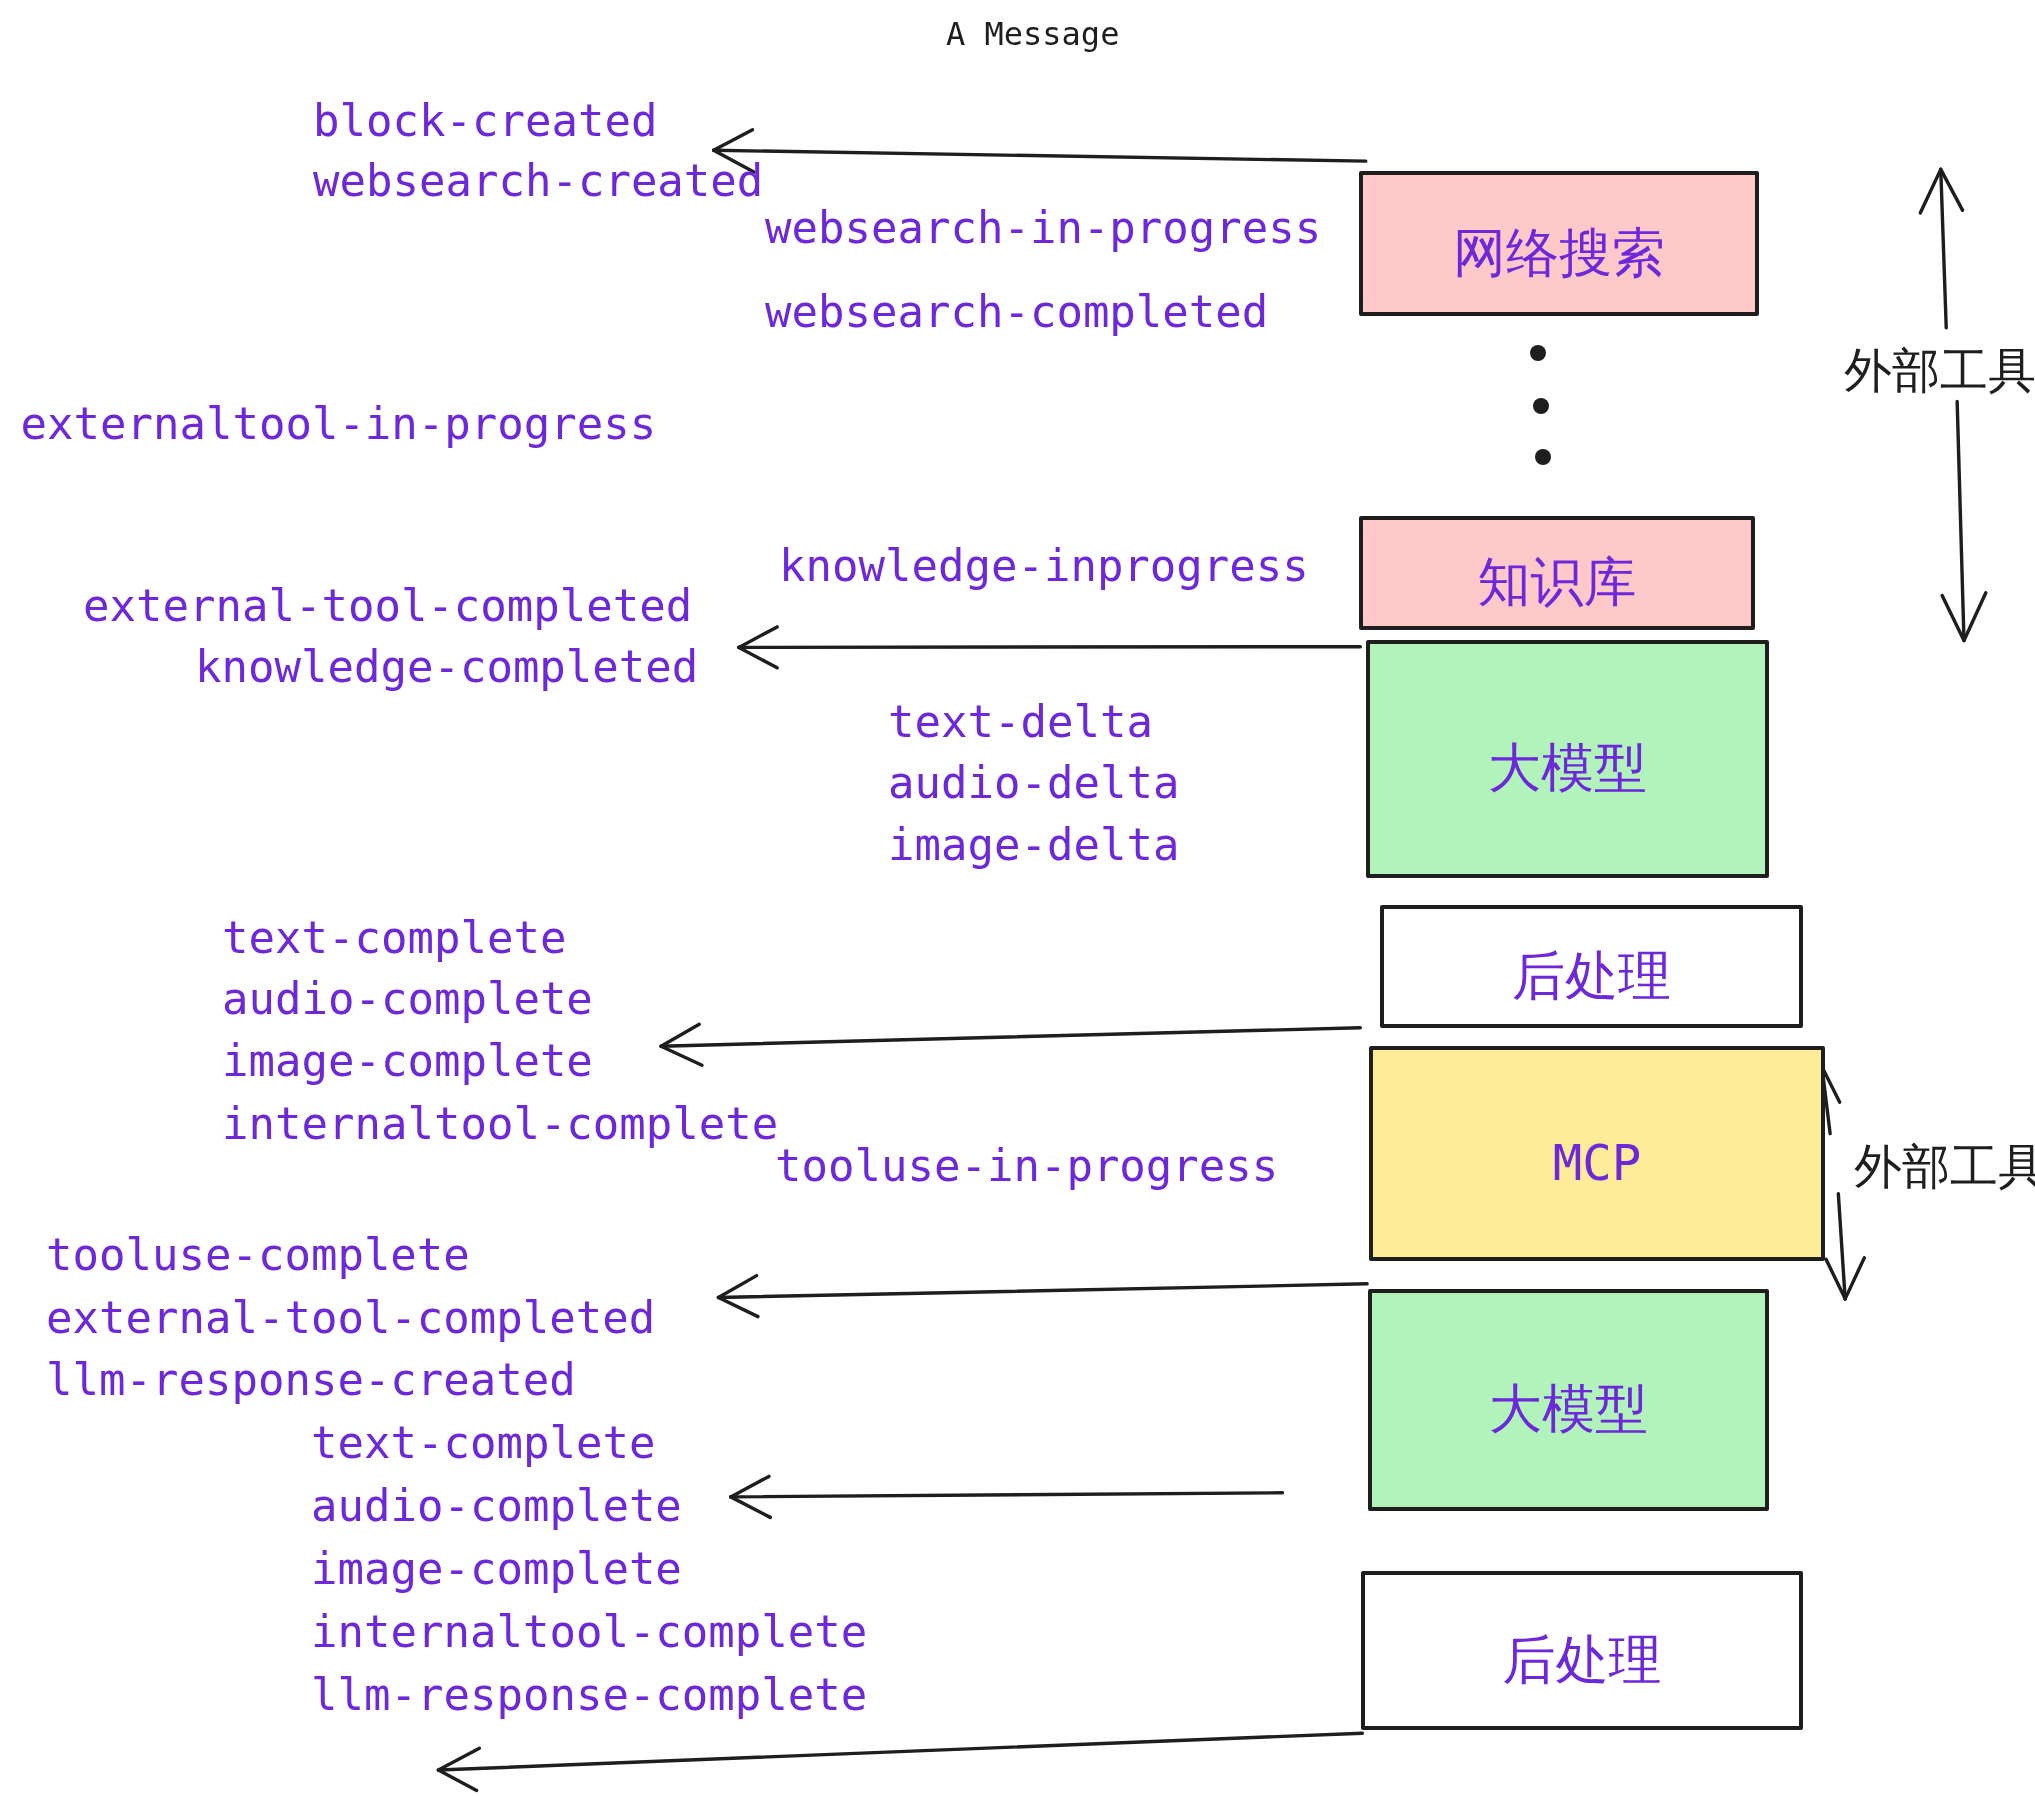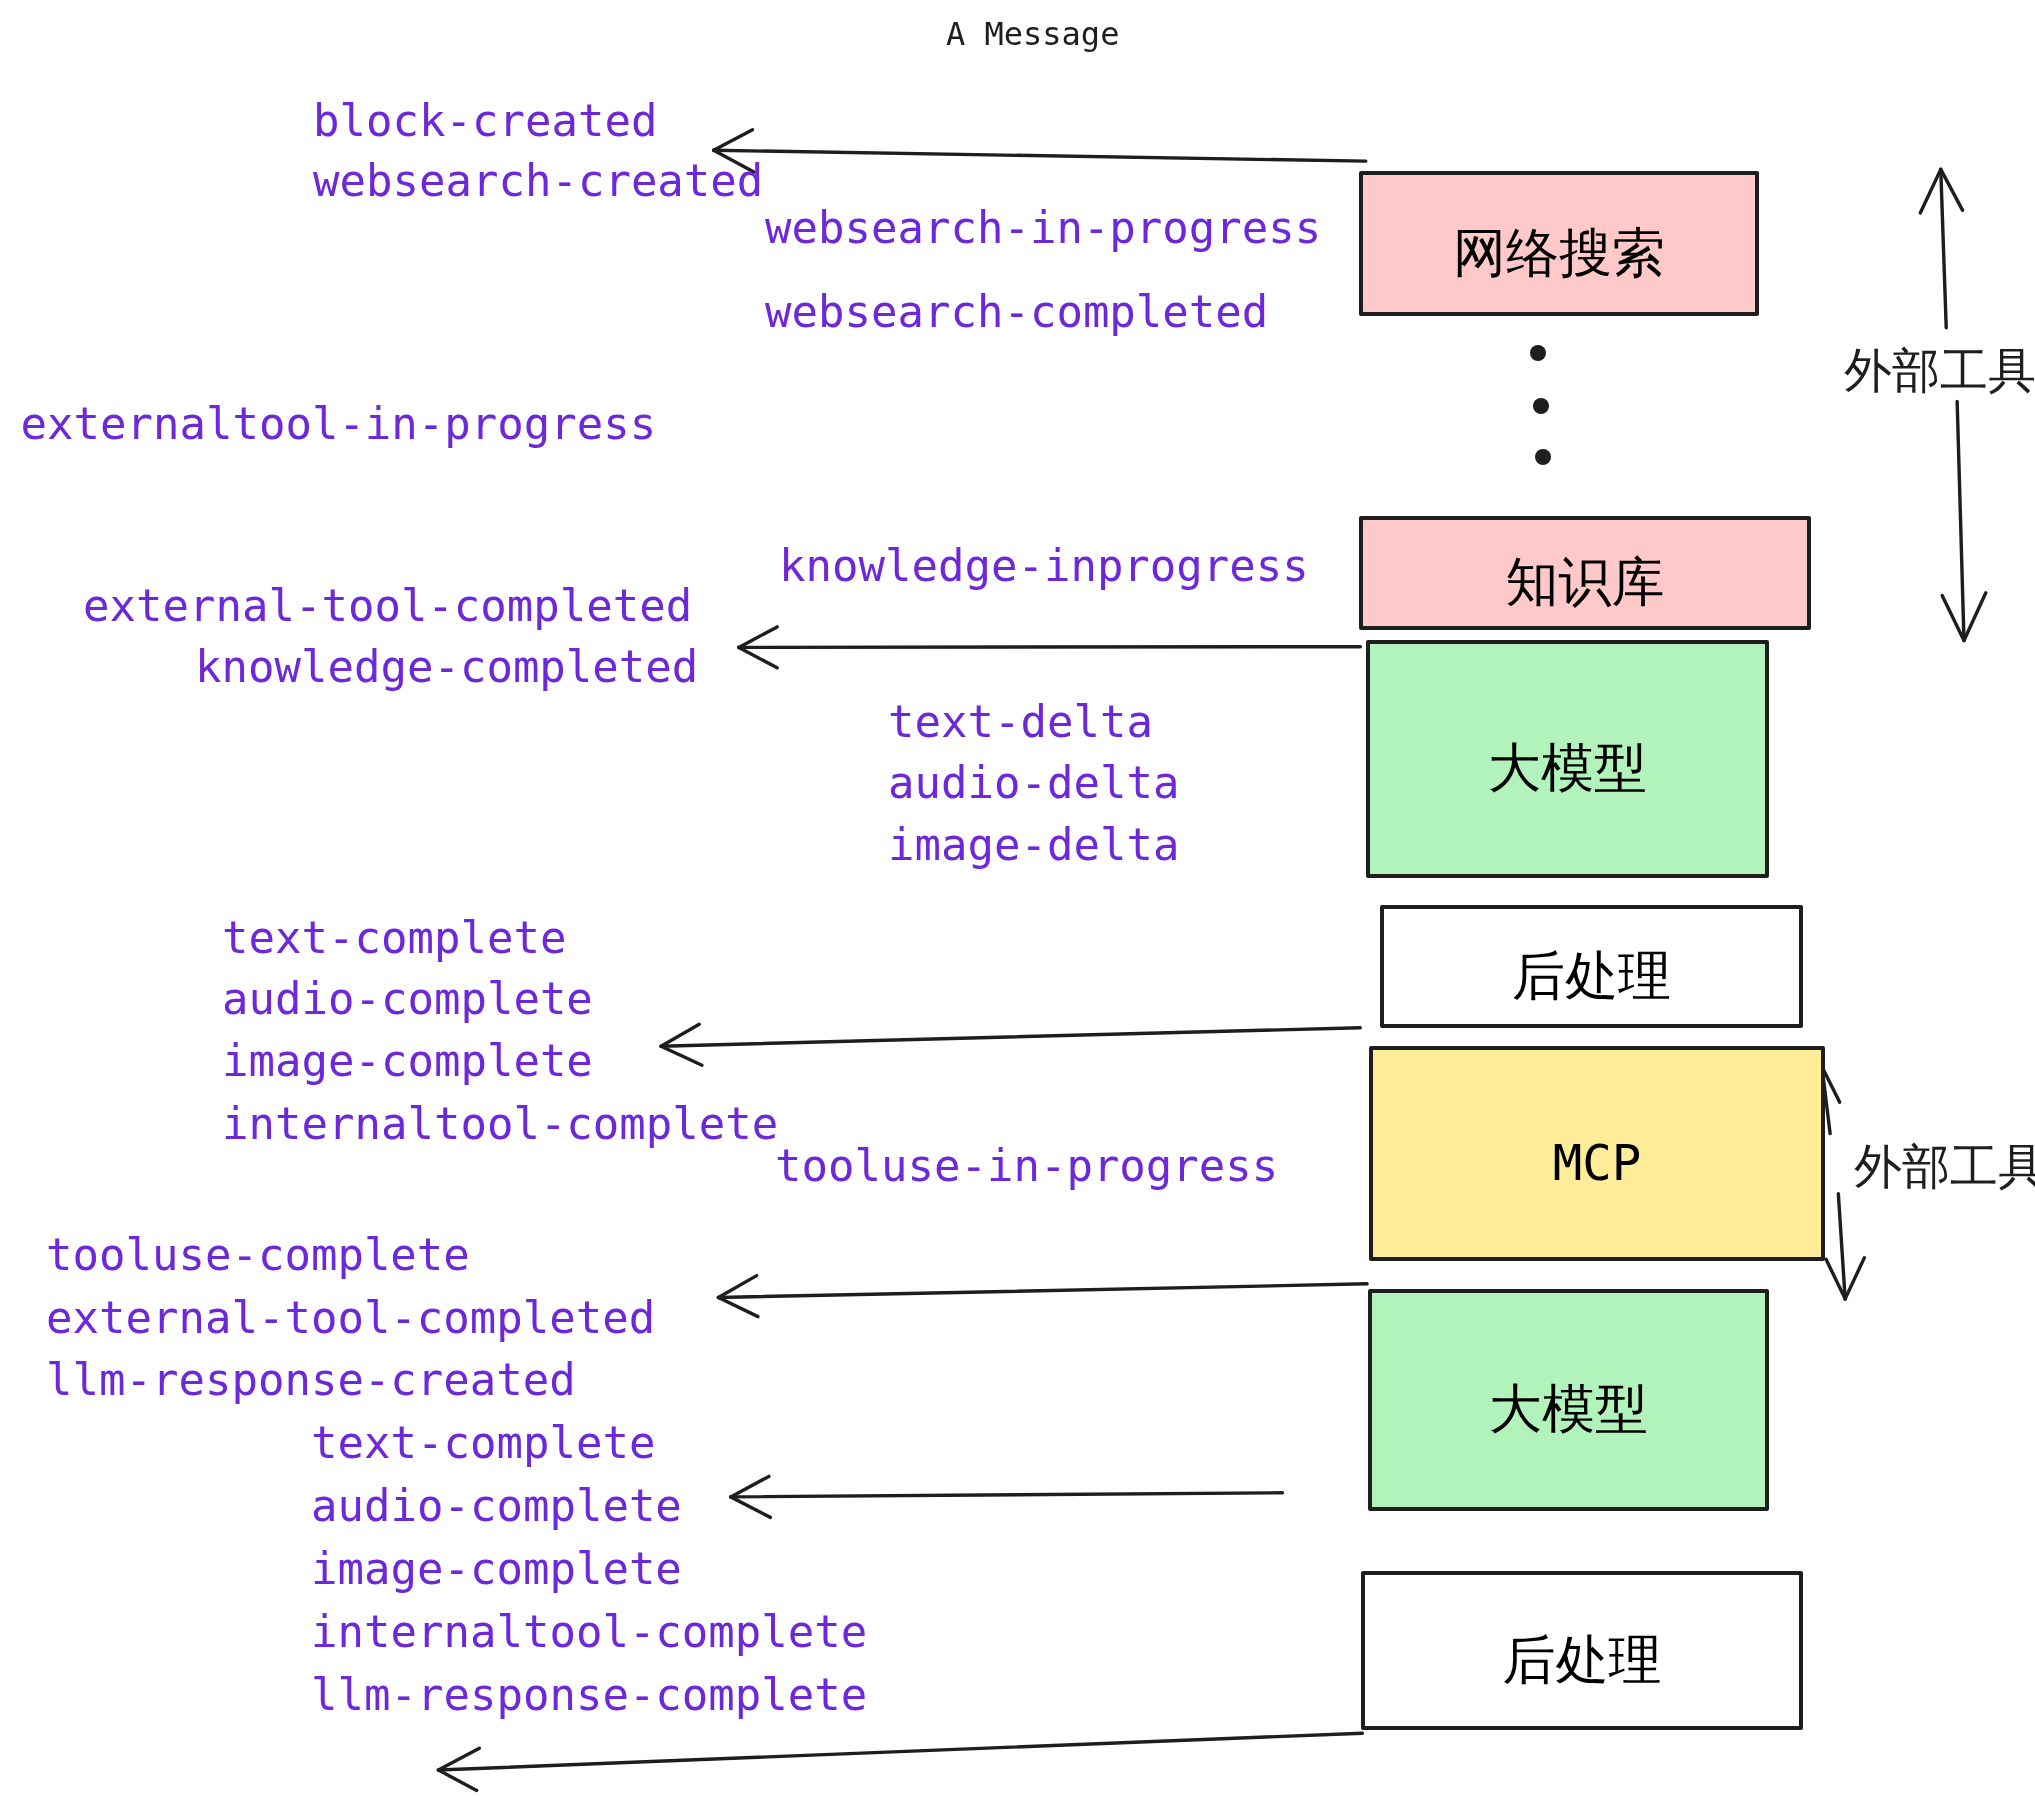--- a/index.html
+++ b/index.html
@@ -3,21 +3,21 @@
 <meta charset="utf-8">
 <style>
   html,body{margin:0;padding:0;background:#ffffff;}
   #canvas{position:relative;width:2035px;height:1796px;background:#ffffff;overflow:hidden;
           font-family:"DejaVu Sans Mono", monospace;color:#1e1e1e;}
   .ev{position:absolute;font-size:44px;line-height:1.1;white-space:nowrap;color:#6d28d9;}
   .title{position:absolute;font-size:32px;white-space:nowrap;color:#1e1e1e;}
   .cjk{font-family:"Liberation Sans", sans-serif;}
   .box{position:absolute;border:4.1px solid #1e1e1e;border-radius:2px;box-sizing:border-box;
        display:flex;align-items:center;justify-content:center;}
-  .box .lbl{font-size:53px;white-space:nowrap;color:#000000;margin-top:20px;}
+  .box .lbl{font-size:53px;white-space:nowrap;color:#6d28d9;margin-top:20px;}
   .box .lbl.mono{font-family:"DejaVu Sans Mono", monospace;font-size:49px;}
   .side-label{position:absolute;font-size:48px;white-space:nowrap;color:#1e1e1e;
               font-family:"Liberation Sans", sans-serif;}
   svg.arrows{position:absolute;left:0;top:0;width:2035px;height:1796px;pointer-events:none;}
   svg.arrows line, svg.arrows path{stroke:#1e1e1e;stroke-width:5;stroke-linecap:round;fill:none;}
   .dot{position:absolute;width:16.4px;height:16.4px;border-radius:50%;background:#1e1e1e;}
 </style>
 </head>
 <body>
 
@@ -112,21 +112,21 @@
   <div class="ev" style="left:311px;top:1671px;">llm-response-complete</div>
 
   <div class="box" style="left: 1359px; top: 171px; width: 400px; height: 145px; background-color: rgb(255, 201, 201);">
     <span class="lbl cjk">网络搜索</span>
   </div>
 
   <div class="dot" style="left:1530px;top:345px;"></div>
   <div class="dot" style="left:1533px;top:398px;"></div>
   <div class="dot" style="left:1535px;top:449px;"></div>
 
-  <div class="box" style="left: 1359px; top: 516px; width: 452px; height: 114px; background-color: rgb(255, 201, 201);">
+  <div class="box" style="left: 1359px; top: 516px; width: 396px; height: 114px; background-color: rgb(255, 201, 201);">
     <span class="lbl cjk">知识库</span>
   </div>
 
   <div class="box" style="left: 1366px; top: 640px; width: 403px; height: 238px; background-color: rgb(178, 242, 187);">
     <span class="lbl cjk">大模型</span>
   </div>
 
   <div class="box" style="left: 1380px; top: 905px; width: 423px; height: 123px; background-color: rgb(255, 255, 255);">
     <span class="lbl cjk">后处理</span>
   </div>

